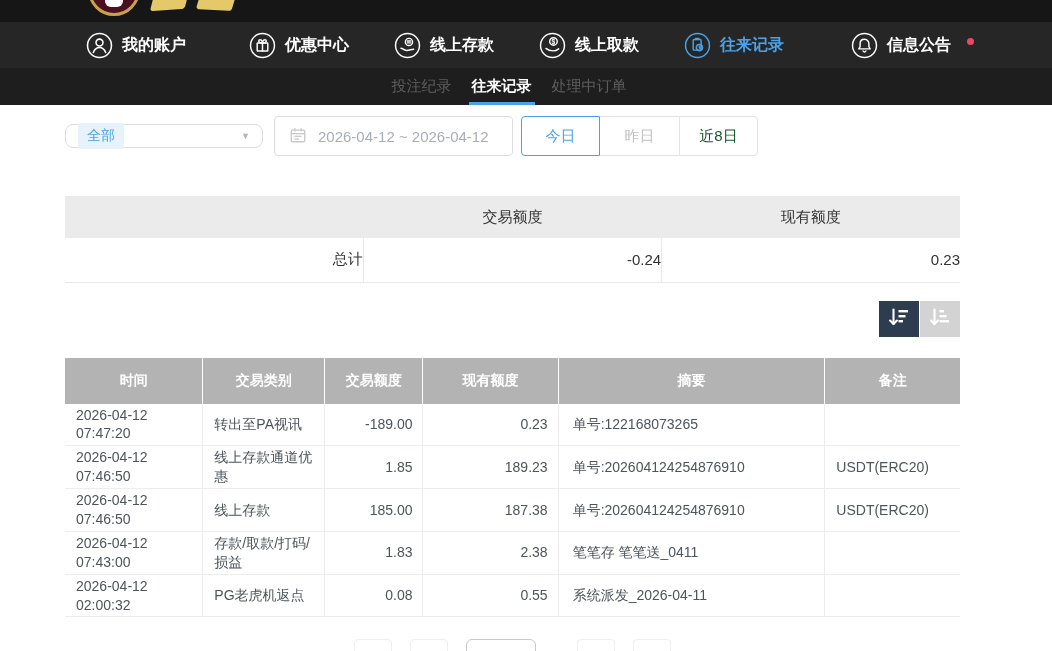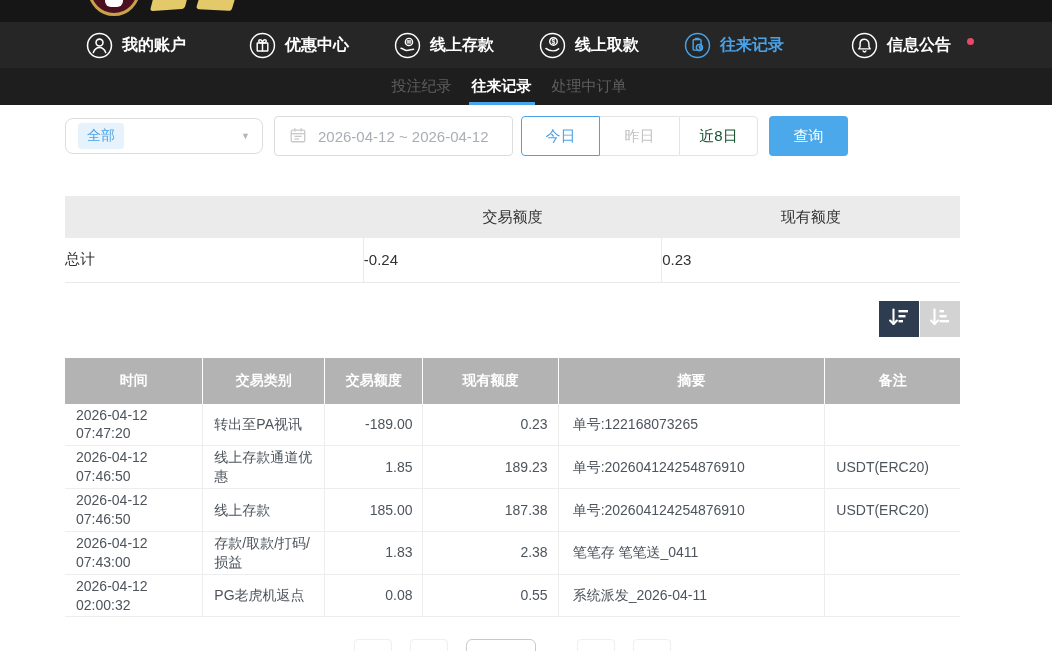--- a/index.html
+++ b/index.html
@@ -46,21 +46,21 @@
   .subtab { display:flex; align-items:center; position:relative;
     color:#5e5e5e; font-size:15px; cursor:pointer; }
   .subtab.active { color:#ffffff; font-weight:bold; }
   .subtab.active::after { content:""; position:absolute; left:-3px; right:-3px;
     bottom:0; height:3px; background:#4aa3e8; }
 
   
   .content { padding:0 92px 0 65px; width:1052px; }
   .filter-row { margin-top:11px; display:flex; align-items:center; }
   .dropdown {
-    width:198px; height:36px; border:1px solid #dcdcdc; border-radius:8px;
+    width:198px; height:24px; border:1px solid #dcdcdc; border-radius:8px;
     display:flex; align-items:center; justify-content:space-between;
     padding:0 12px; background:#fff; cursor:pointer;
   }
   .type-tag { background:#e6f3fc; color:#4aa3e8; font-size:14px;
     padding:4px 9px; border-radius:3px; }
   .dd-caret { color:#b5b5b5; font-size:9px; }
   .datebox {
     margin-left:11px; width:239px; height:40px; border:1px solid #dcdcdc;
     border-radius:4px; display:flex; align-items:center; gap:11px;
     padding:0 14px; color:#a9aeb5; font-size:15px; background:#fff; cursor:pointer;
@@ -75,21 +75,21 @@
     margin-left:11px; width:79px; height:40px; background:#4ba8ea; color:#fff;
     border-radius:4px; font-size:15px; display:flex; align-items:center;
     justify-content:center; cursor:pointer; border:none;
   }
 
   
   .summary { margin-top:40px; width:100%; border-collapse:collapse; table-layout:fixed; }
   .summary thead tr { height:42px; background:#ebebeb; }
   .summary th { font-weight:normal; font-size:15px; color:#333; text-align:center; }
   .summary tbody tr { height:44px; background:#fff; }
-  .summary td { text-align:left; font-size:15px; color:#333;
+  .summary td { text-align:right; font-size:15px; color:#333;
     border-bottom:1px solid #e9e9e9; }
   .summary td + td { border-left:1px solid #e9e9e9; }
 
   
   .sort-row { margin-top:18px; display:flex; justify-content:flex-end; gap:1px; }
   .sortbtn { width:40px; height:36px; display:flex; align-items:center;
     justify-content:center; cursor:pointer; border:none; }
   .sortbtn.active { background:#2e3c50; }
   .sortbtn.inactive { background:#d3d3d3; }
 
@@ -239,23 +239,20 @@
         <div class="qbtn active">
           <span>今日</span>
         </div>
         <div class="qbtn mid">
           <span>昨日</span>
         </div>
         <div class="qbtn last">
           <span>近8日</span>
         </div>
       </div>
-      <button class="search-btn">
-        <span>查询</span>
-      </button>
     </div>
 
     <table class="summary">
       <thead>
         <tr>
           <th></th>
           <th>交易额度</th>
           <th>现有额度</th>
         </tr>
       </thead>

